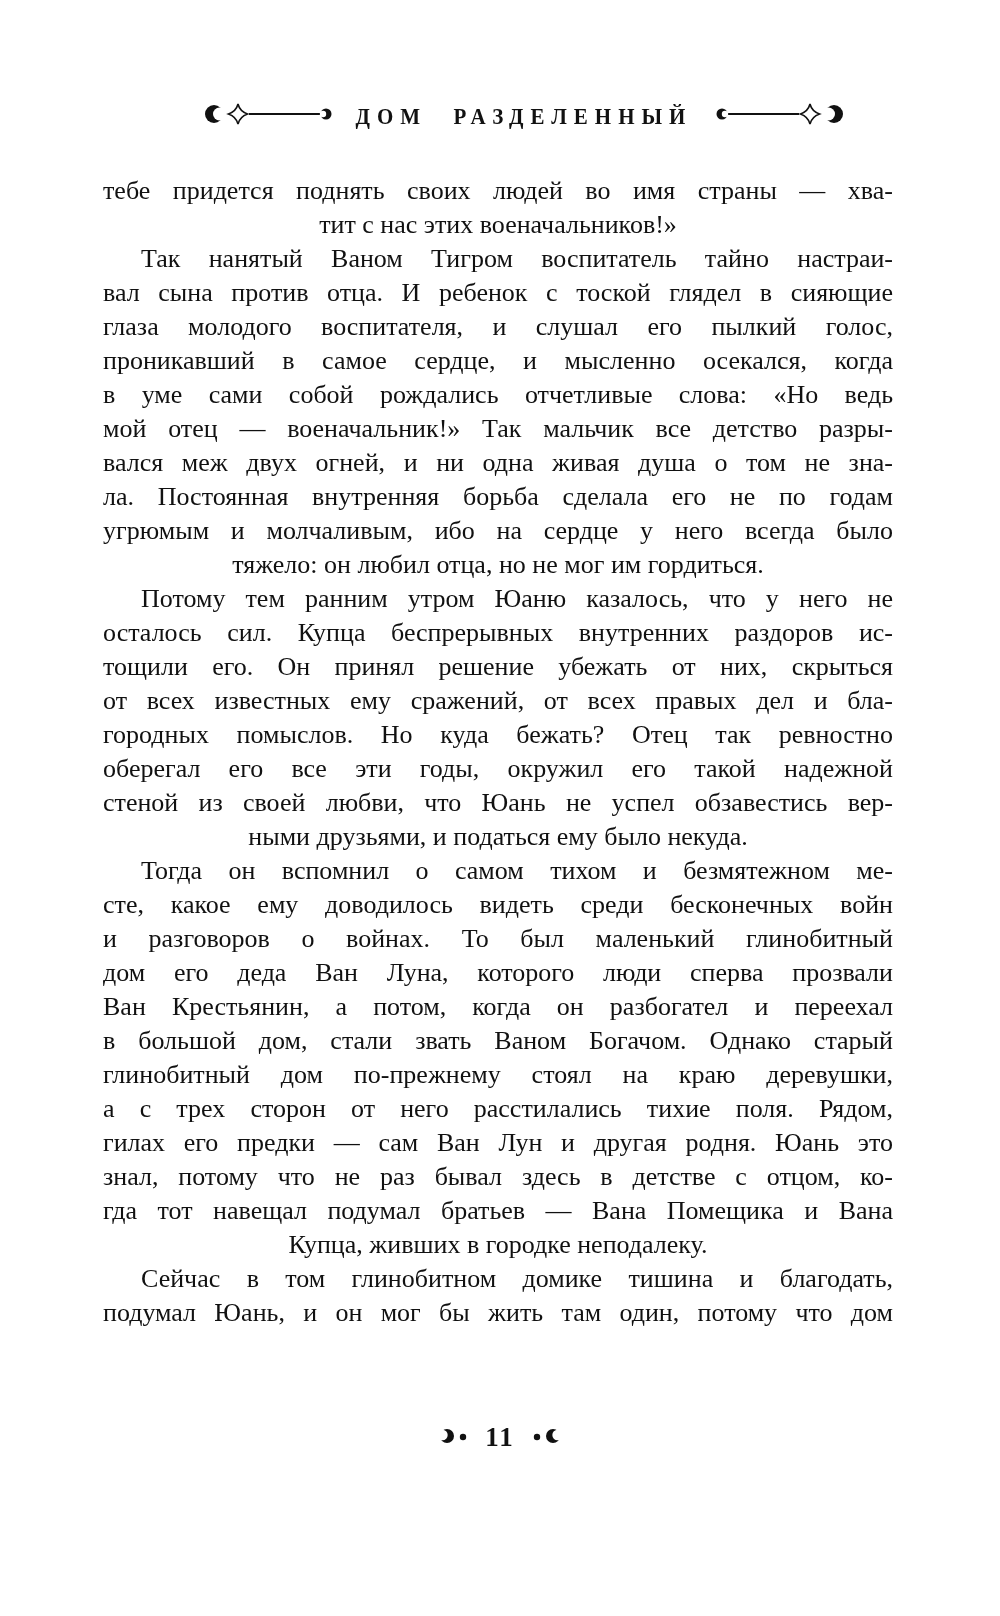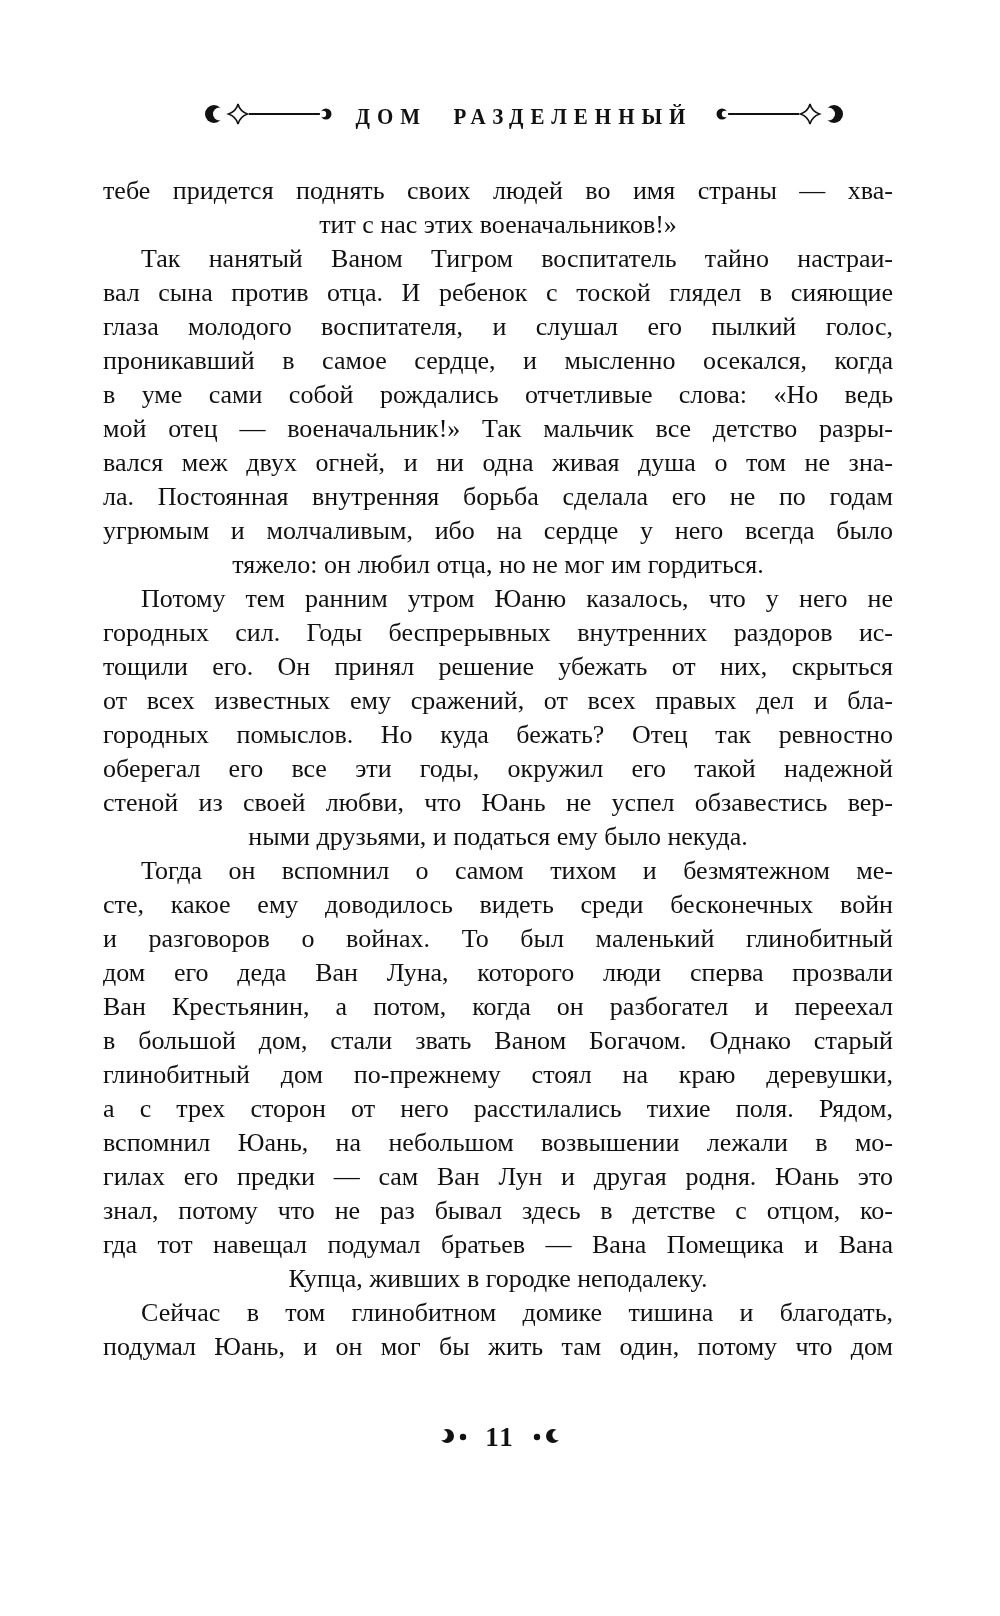--- a/index.html
+++ b/index.html
@@ -122,38 +122,37 @@
         <div class="line">проникавший в самое сердце, и мысленно осекался, когда</div>
         <div class="line">в уме сами собой рождались отчетливые слова: «Но ведь</div>
         <div class="line">мой отец — военачальник!» Так мальчик все детство разры-</div>
         <div class="line">вался меж двух огней, и ни одна живая душа о том не зна-</div>
         <div class="line">ла. Постоянная внутренняя борьба сделала его не по годам</div>
         <div class="line">угрюмым и молчаливым, ибо на сердце у него всегда было</div>
         <div class="line flush">тяжело: он любил отца, но не мог им гордиться.</div>
       </div>
       <div class="para indent">
         <div class="line">Потому тем ранним утром Юаню казалось, что у него не</div>
-        <div class="line">городных сил. Годы беспрерывных внутренних раздоров ис-</div>
+        <div class="line">осталось сил. Купца беспрерывных внутренних раздоров ис-</div>
         <div class="line">тощили его. Он принял решение убежать от них, скрыться</div>
         <div class="line">от всех известных ему сражений, от всех правых дел и бла-</div>
         <div class="line">городных помыслов. Но куда бежать? Отец так ревностно</div>
         <div class="line">оберегал его все эти годы, окружил его такой надежной</div>
         <div class="line">стеной из своей любви, что Юань не успел обзавестись вер-</div>
         <div class="line flush">ными друзьями, и податься ему было некуда.</div>
       </div>
       <div class="para indent">
         <div class="line">Тогда он вспомнил о самом тихом и безмятежном ме-</div>
         <div class="line">сте, какое ему доводилось видеть среди бесконечных войн</div>
         <div class="line">и разговоров о войнах. То был маленький глинобитный</div>
         <div class="line">дом его деда Ван Луна, которого люди сперва прозвали</div>
         <div class="line">Ван Крестьянин, а потом, когда он разбогател и переехал</div>
         <div class="line">в большой дом, стали звать Ваном Богачом. Однако старый</div>
         <div class="line">глинобитный дом по-прежнему стоял на краю деревушки,</div>
         <div class="line">а с трех сторон от него расстилались тихие поля. Рядом,</div>
-        <div class="line">вспомнил Юань, на небольшом возвышении лежали в мо-</div>
         <div class="line">гилах его предки — сам Ван Лун и другая родня. Юань это</div>
         <div class="line">знал, потому что не раз бывал здесь в детстве с отцом, ко-</div>
         <div class="line">гда тот навещал подумал братьев — Вана Помещика и Вана</div>
         <div class="line flush">Купца, живших в городке неподалеку.</div>
       </div>
       <div class="para indent">
         <div class="line">Сейчас в том глинобитном домике тишина и благодать,</div>
         <div class="line">подумал Юань, и он мог бы жить там один, потому что дом</div>
       </div>
     </main>

